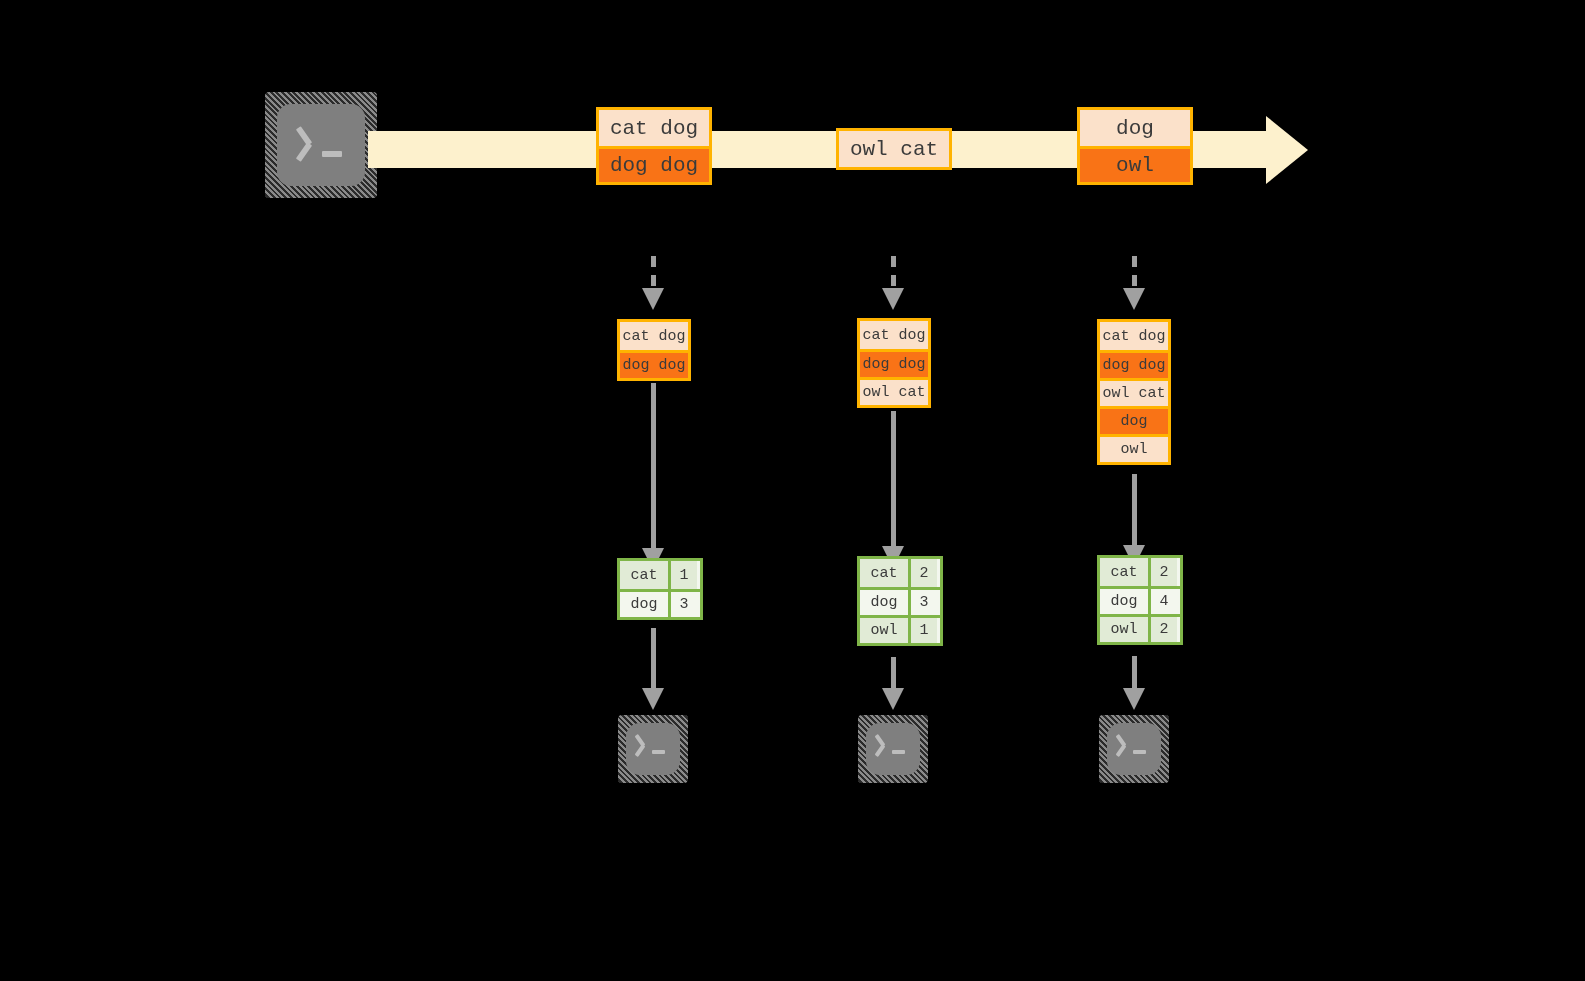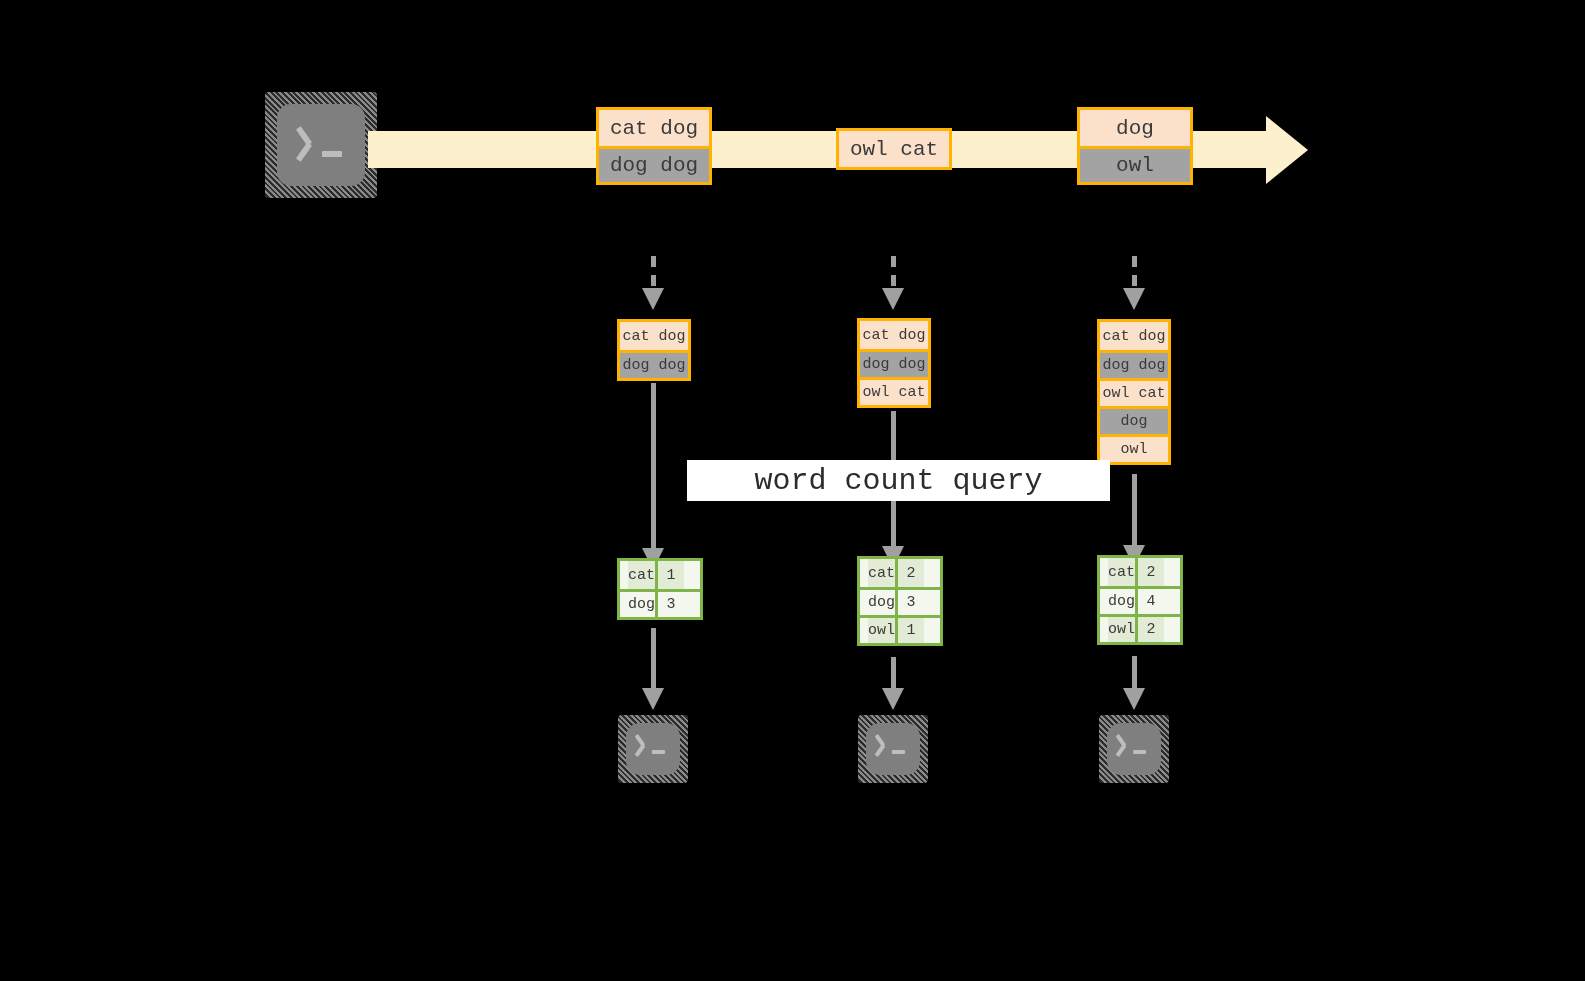--- a/index.html
+++ b/index.html
@@ -71,21 +71,21 @@
   }
   .msg-row {
     box-sizing: border-box;
     display: flex;
     align-items: center;
     justify-content: center;
     color: #3b3b3b;
     white-space: nowrap;
   }
   .msg-row.dark  { background: #fbe1ca; }
-  .msg-row.light { background: #a3a3a3; text-align: right; }
+  .msg-row.light { background: #f97316; text-align: right; }
   .msg-row.sep   { border-top: 3px solid #ffb300; }
 
   
   .top-box .msg-row { height: 36px; font-size: 21px; }
   
   .mini-box .msg-row { height: 28px; font-size: 15px; }
 
   
   .res-table {
     position: absolute;
@@ -101,21 +101,21 @@
   .res-row.sep { border-top: 3px solid #7fb548; }
   .res-cell {
     box-sizing: border-box;
     display: flex;
     align-items: center;
     justify-content: center;
     font-size: 15px;
     color: #3b3b3b;
     white-space: nowrap;
   }
-  .res-cell.word  { width: 27px; margin-left: 8px; }
+  .res-cell.word  { width: 48px; }
   .res-cell.count { width: 29px; border-left: 3px solid #7fb548; }
   .res-row.shadeA .res-cell { background: #e1ebd6; }
   .res-row.shadeB .res-cell { background: #f3f7ee; }
 
   
   .conn {
     position: absolute;
     width: 5px;
     background: #a0a0a0;
   }
@@ -211,23 +211,20 @@
 
   <div class="conn" style="left:651px; top:383px; height:170px;"></div>
   <div class="conn-head" style="left:642px; top:548px;"></div>
 
   <div class="conn" style="left:891px; top:411px; height:140px;"></div>
   <div class="conn-head" style="left:882px; top:546px;"></div>
 
   <div class="conn" style="left:1132px; top:474px; height:78px;"></div>
   <div class="conn-head" style="left:1123px; top:545px;"></div>
 
-  <div class="banner" style="left:687px; top:460px; width:423px; height:41px;">
-    <span>word count query</span>
-  </div>
 
   <div class="res-table" style="left:617px; top:558px; width:86px;">
     <div class="res-row shadeA">
       <div class="res-cell word">cat</div>
       <div class="res-cell count">1</div>
     </div>
     <div class="res-row shadeB sep">
       <div class="res-cell word">dog</div>
       <div class="res-cell count">3</div>
     </div>

